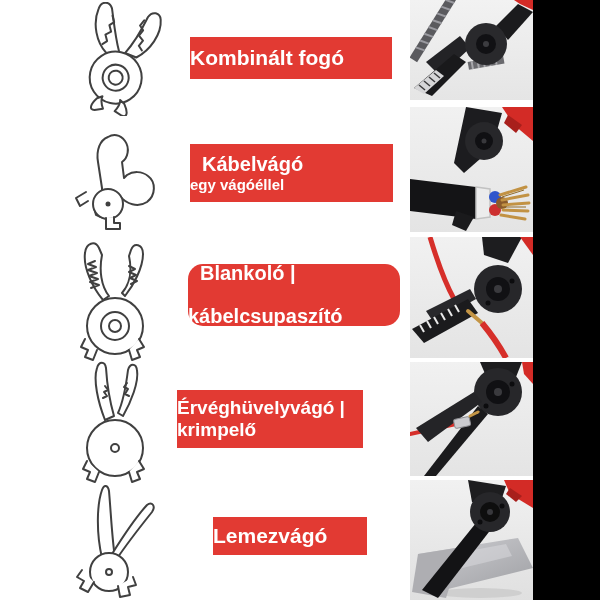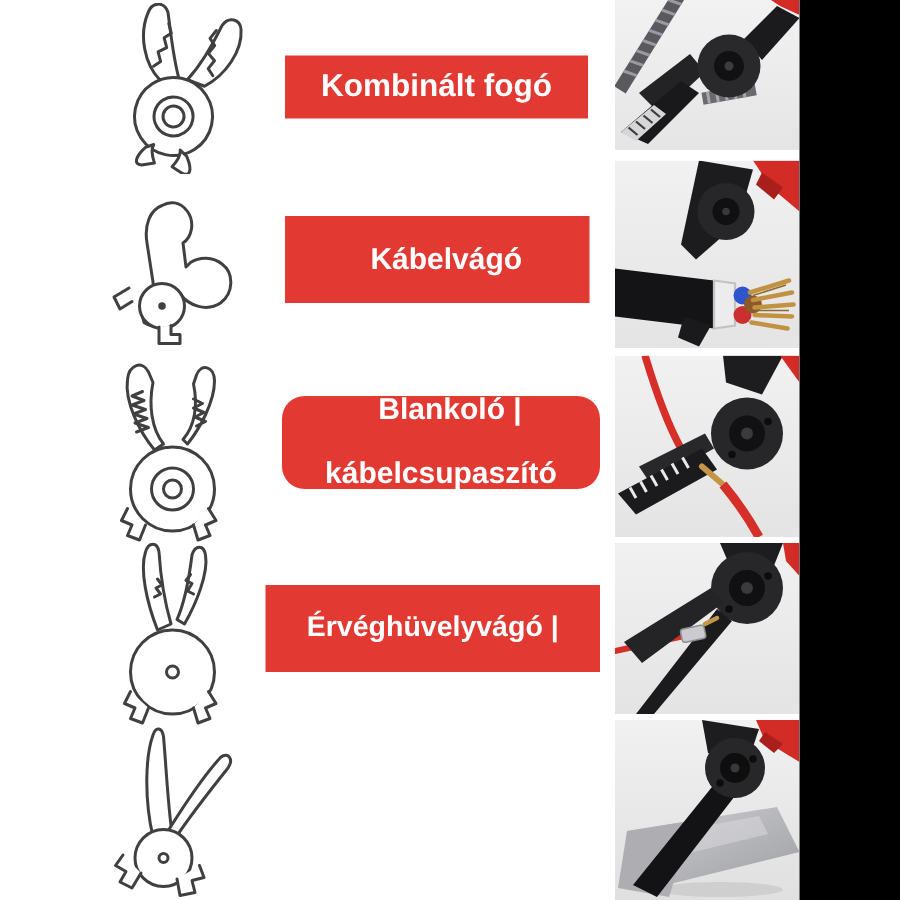--- a/index.html
+++ b/index.html
@@ -3,21 +3,21 @@
 <meta charset="utf-8">
 <style>
   html,body{margin:0;padding:0;background:#ffffff;}
   .canvas{
     position:relative;width:600px;height:600px;background:#ffffff;overflow:hidden;
     font-family:"Liberation Sans", sans-serif;
   }
   
   .label-box{
     position:absolute;background:#e23a33;color:#ffffff;
-    display:flex;flex-direction:column;align-items:center;justify-content:center;
+    display:flex;flex-direction:column;align-items:flex-start;justify-content:center;
     text-align:center;font-weight:bold;line-height:1.15;
   }
   .label-title-lg{font-size:21px;}
   .label-title-md{font-size:20px;margin-left:12px;}
   .label-title-sm{font-size:19px;}
   .label-sub-sm{font-size:15px;}
   .label-sub-md{font-size:20px;margin-top:20px;}
   .label-sub-sm2{font-size:19px;}
   
   .drawing{position:absolute;}
@@ -108,20 +108,21 @@
       <path d="M46,9 C38,12 34,22 36,34 L40,60 C41,70 38,76 32,79 L34,87 C42,92 52,90 55,82 L58,68 C64,76 76,80 85,74 C94,67 94,54 86,48 C80,43 71,43 65,47 L62,50 L60,34 C66,30 68,20 63,13 C58,6 51,6 46,9 Z" fill="#ffffff"></path>
       <path d="M24,64 L14,70 L18,78 L26,73" fill="#ffffff"></path>
       <circle cx="46" cy="76" r="15" fill="#ffffff"></circle>
       <circle cx="46" cy="76" r="2.5" fill="#404040" stroke="none"></circle>
       <path d="M44,90 L44,101 L58,101 L58,95 L52,95 L52,89" fill="#ffffff"></path>
     </svg>
   </div>
 
   <div class="label-box" style="left:190px;top:144px;width:203px;height:58px;">
     <div class="label-title-md">Kábelvágó</div>
+    <div class="label-sub-sm">egy vágóéllel</div>
   </div>
 
   <div class="photo" style="left:410px;top:107px;width:123px;height:125px;">
     <svg viewBox="0 0 123 125">
       <defs>
         <linearGradient id="pg2" x1="0" y1="0" x2="0" y2="1">
           <stop offset="0" stop-color="#f1f1f1"></stop>
             <stop offset="1" stop-color="#e4e4e4"></stop>
         </linearGradient>
       </defs>
@@ -209,22 +210,23 @@
       <path d="M68,58 C76,44 84,24 82,12 C81,5 75,5 73,12 C71,28 68,44 63,55 Z" fill="#ffffff"></path>
       <polyline points="48,40 52,38 49,34 53,32 50,28"></polyline>
       <polyline points="74,38 70,36 73,31 69,29 72,25"></polyline>
       <circle cx="60" cy="90" r="28" fill="#ffffff"></circle>
       <circle cx="60" cy="90" r="4" fill="#ffffff"></circle>
       <path d="M44,114 L40,124 L32,121 L35,114 L28,111 L32,103" fill="#ffffff"></path>
       <path d="M74,114 L77,124 L85,121 L82,114 L89,111 L84,103" fill="#ffffff"></path>
     </svg>
   </div>
 
-  <div class="label-box" style="left:177px;top:390px;width:223px;height:58px;">
+  <div class="label-box" style="left:177px;top:390px;width:186px;height:58px;">
     <div class="label-title-sm">Érvéghüvelyvágó |</div>
+    <div class="label-sub-sm2">krimpelő</div>
   </div>
 
   <div class="photo" style="left:410px;top:362px;width:123px;height:114px;">
     <svg viewBox="0 0 123 114">
       <defs>
         <linearGradient id="pg4" x1="0" y1="0" x2="0" y2="1">
           <stop offset="0" stop-color="#f1f1f1"></stop>
             <stop offset="1" stop-color="#e4e4e4"></stop>
         </linearGradient>
       </defs>
@@ -250,20 +252,23 @@
     <svg viewBox="0 0 128 122" fill="none" stroke="#404040" stroke-width="2" stroke-linejoin="round" stroke-linecap="round">
       <path d="M50,80 C44,54 45,26 50,12 C52,6 56,7 57,13 C59,36 60,60 63,80 Z" fill="#ffffff"></path>
       <path d="M64,82 C76,64 92,44 100,34 C104,28 100,23 95,27 C83,40 70,60 60,76 Z" fill="#ffffff"></path>
       <circle cx="57" cy="94" r="19" fill="#ffffff"></circle>
       <circle cx="57" cy="94" r="3" fill="#ffffff"></circle>
       <path d="M42,104 L36,114 L28,110 L32,103 L25,99 L30,92" fill="#ffffff"></path>
       <path d="M66,108 L68,119 L78,117 L76,109 L84,107 L81,99" fill="#ffffff"></path>
     </svg>
   </div>
 
+  <div class="label-box" style="left:213px;top:517px;width:154px;height:38px;">
+    <div class="label-title-lg">Lemezvágó</div>
+  </div>
 
   <div class="photo" style="left:410px;top:480px;width:123px;height:120px;">
     <svg viewBox="0 0 123 120">
       <defs>
         <linearGradient id="pg5" x1="0" y1="0" x2="0" y2="1">
           <stop offset="0" stop-color="#f1f1f1"></stop>
             <stop offset="1" stop-color="#e0e0e0"></stop>
         </linearGradient>
         <linearGradient id="sheetg" x1="0" y1="0" x2="1" y2="1">
           <stop offset="0" stop-color="#cfcfd3"></stop>

